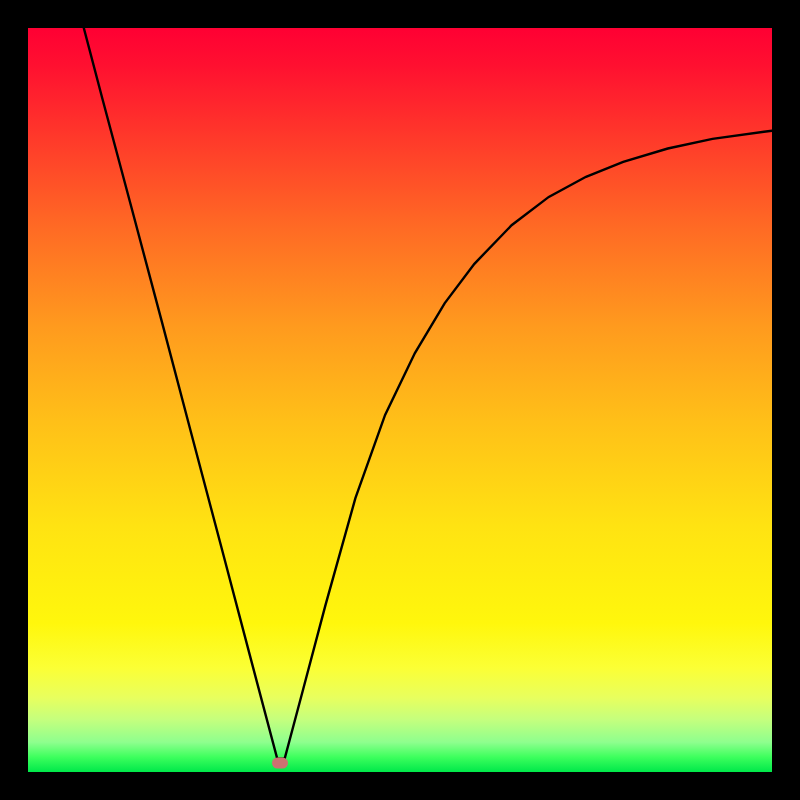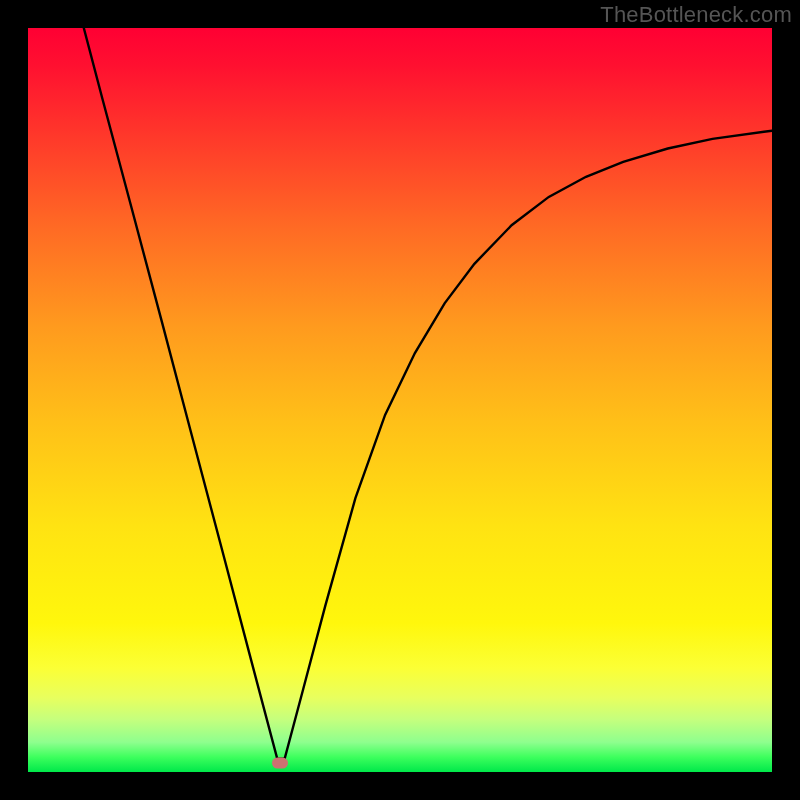--- a/index.html
+++ b/index.html
@@ -75,21 +75,20 @@
     background: #cd7171;
     border-radius: 6px;
     z-index: 3;
     transform: translate(-50%, -50%);
   }
 </style>
 </head>
 <body>
 
 <div class="wrap">
-  <div class="watermark">TheBottleneck.com</div>
 
   <div class="plot">
     <div class="gradient"></div>
     <svg class="curve" viewBox="0 0 744 744" preserveAspectRatio="none">
       <path id="curve-path" fill="none" stroke="#000000" stroke-width="2.4" stroke-linecap="round" d="M55.8 0.0 L74.4 70.7 L104.2 182.3 L133.9 293.9 L163.7 407.0 L193.4 519.3 L223.2 632.4 L249.2 730.6 L256.7 730.6 L275.3 660.7 L297.6 576.6 L327.4 470.2 L357.1 386.9 L386.9 325.1 L416.6 275.3 L446.4 235.8 L483.6 197.2 L520.8 168.9 L558.0 148.8 L595.2 133.9 L639.8 120.5 L684.5 110.9 L744.0 102.7"></path>
     </svg>
     <div class="marker" id="minimum-marker" style="left: 252.216px; top: 735.072px; background: rgb(205, 113, 113);"></div>
   </div>
 </div>
 

